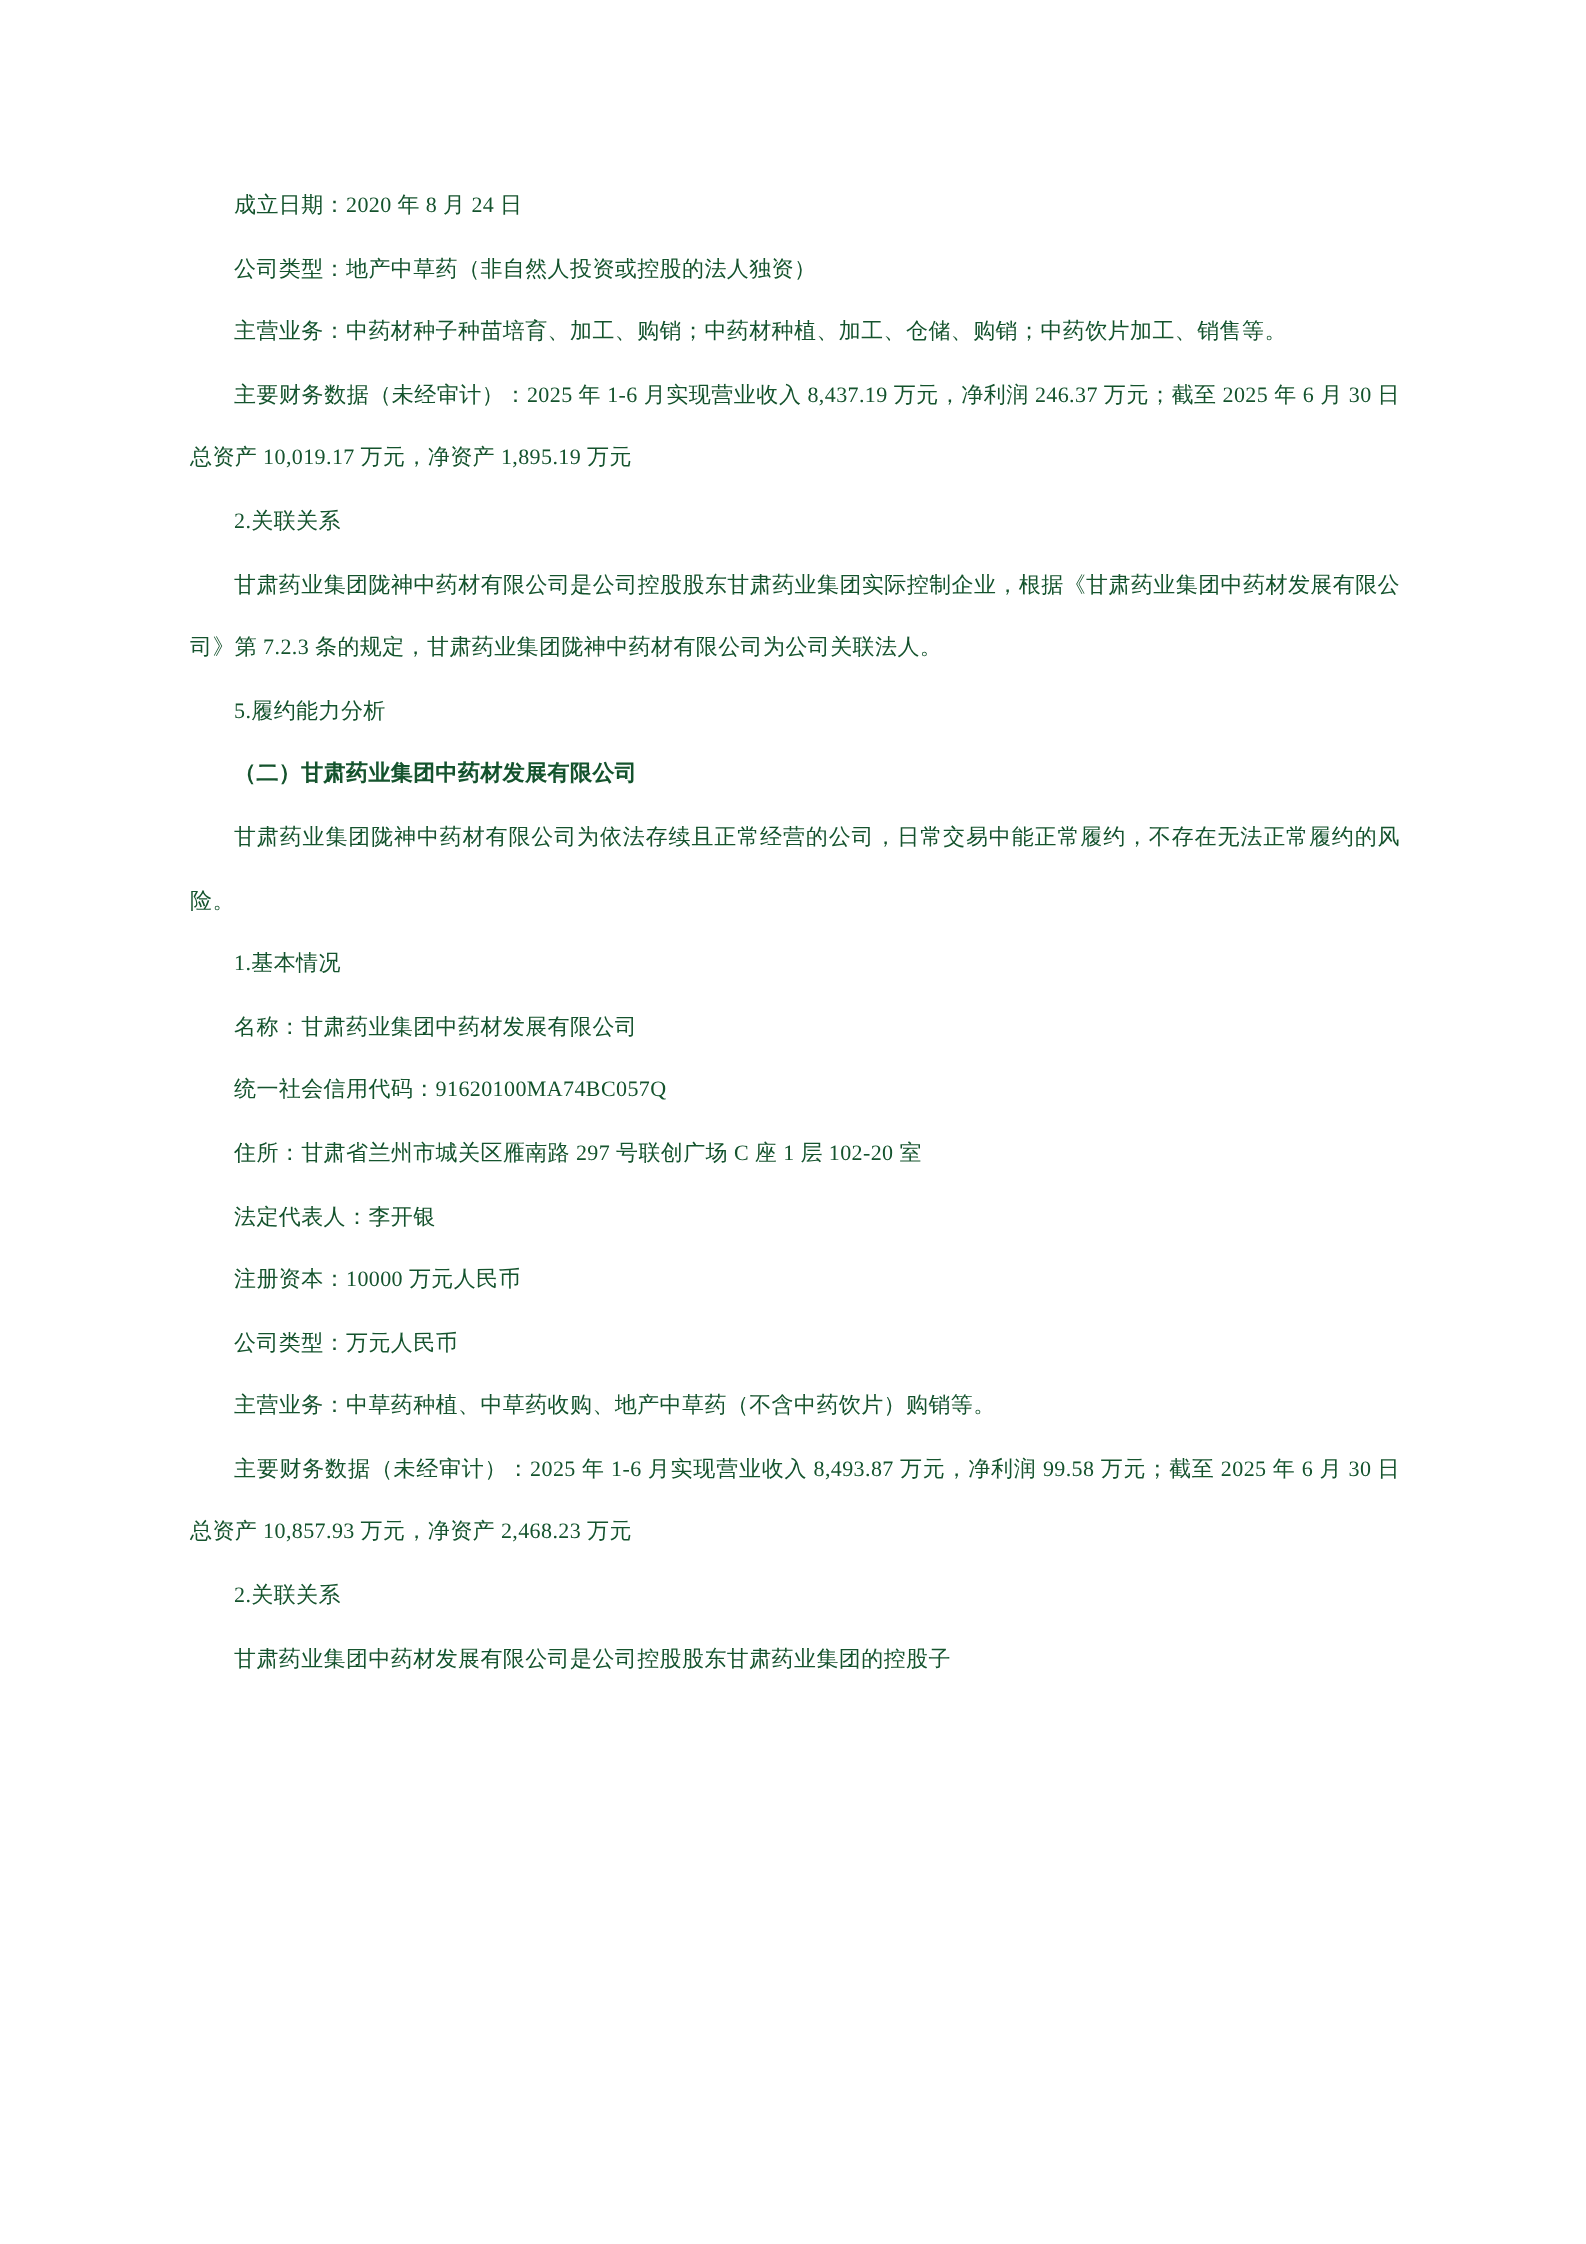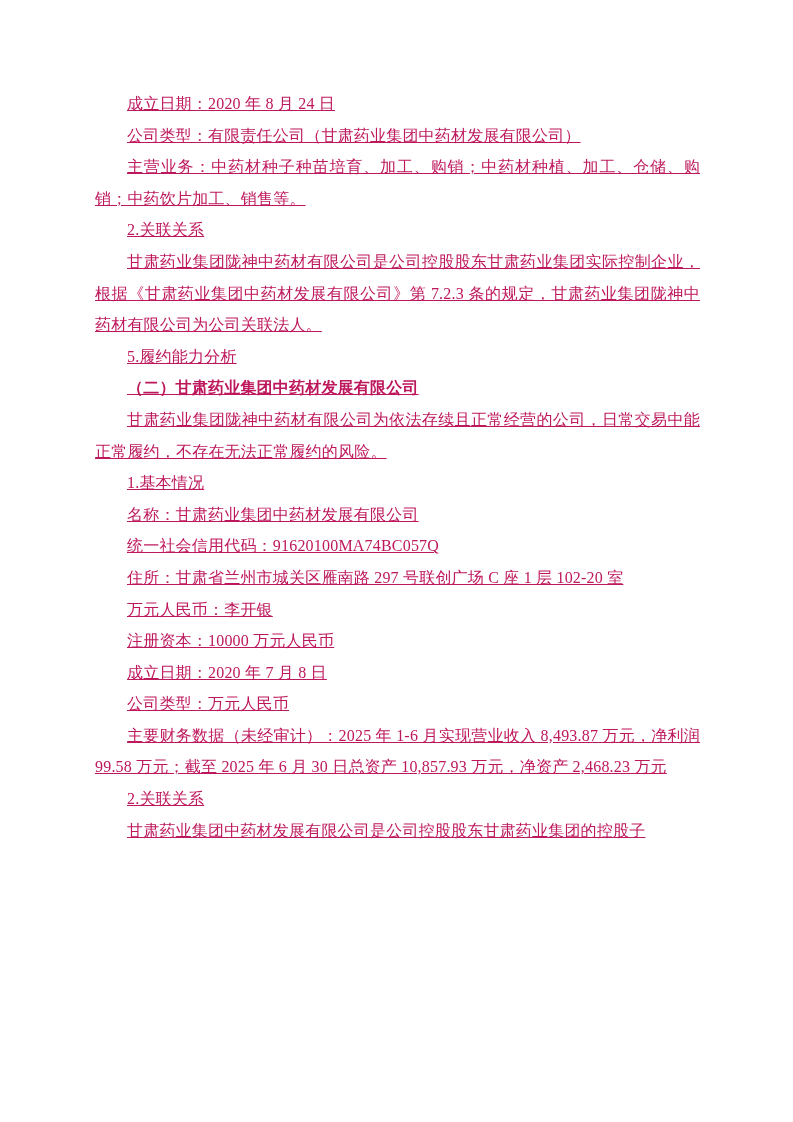--- a/index.html
+++ b/index.html
@@ -17,50 +17,50 @@
   .page {
     box-sizing: border-box;
     width: 793px;
     height: 1122px;
     padding: 88px 93px 40px 95px;
     background: #ffffff;
   }
   .doc-p {
     margin: 0;
     padding: 0;
-    color: #be185d;
-    font-size: 16px;
+    color: #14532d;
+    font-size: 11px;
     line-height: 31.6px;
     text-align: justify;
     text-justify: inter-character;
     text-indent: 2em;
     letter-spacing: 0.2px;
     word-break: break-all;
-    text-decoration: underline;
   }
   .doc-p.bold {
     font-weight: bold;
   }
 </style>
 </head>
 <body>
 
 <main class="page">
   <p class="doc-p">成立日期：2020 年 8 月 24 日</p>
-  <p class="doc-p">公司类型：有限责任公司（甘肃药业集团中药材发展有限公司）</p>
+  <p class="doc-p">公司类型：地产中草药（非自然人投资或控股的法人独资）</p>
   <p class="doc-p">主营业务：中药材种子种苗培育、加工、购销；中药材种植、加工、仓储、购销；中药饮片加工、销售等。</p>
+  <p class="doc-p">主要财务数据（未经审计）：2025 年 1-6 月实现营业收入 8,437.19 万元，净利润 246.37 万元；截至 2025 年 6 月 30 日总资产 10,019.17 万元，净资产 1,895.19 万元</p>
   <p class="doc-p">2.关联关系</p>
   <p class="doc-p">甘肃药业集团陇神中药材有限公司是公司控股股东甘肃药业集团实际控制企业，根据《甘肃药业集团中药材发展有限公司》第 7.2.3 条的规定，甘肃药业集团陇神中药材有限公司为公司关联法人。</p>
   <p class="doc-p">5.履约能力分析</p>
   <p class="doc-p bold">（二）甘肃药业集团中药材发展有限公司</p>
   <p class="doc-p">甘肃药业集团陇神中药材有限公司为依法存续且正常经营的公司，日常交易中能正常履约，不存在无法正常履约的风险。</p>
   <p class="doc-p">1.基本情况</p>
   <p class="doc-p">名称：甘肃药业集团中药材发展有限公司</p>
   <p class="doc-p">统一社会信用代码：91620100MA74BC057Q</p>
   <p class="doc-p">住所：甘肃省兰州市城关区雁南路 297 号联创广场 C 座 1 层 102-20 室</p>
-  <p class="doc-p">万元人民币：李开银</p>
+  <p class="doc-p">法定代表人：李开银</p>
   <p class="doc-p">注册资本：10000 万元人民币</p>
-  <p class="doc-p">成立日期：2020 年 7 月 8 日</p>
   <p class="doc-p">公司类型：万元人民币</p>
+  <p class="doc-p">主营业务：中草药种植、中草药收购、地产中草药（不含中药饮片）购销等。</p>
   <p class="doc-p">主要财务数据（未经审计）：2025 年 1-6 月实现营业收入 8,493.87 万元，净利润 99.58 万元；截至 2025 年 6 月 30 日总资产 10,857.93 万元，净资产 2,468.23 万元</p>
   <p class="doc-p">2.关联关系</p>
   <p class="doc-p">甘肃药业集团中药材发展有限公司是公司控股股东甘肃药业集团的控股子</p>
 </main>
 
 </body></html>

